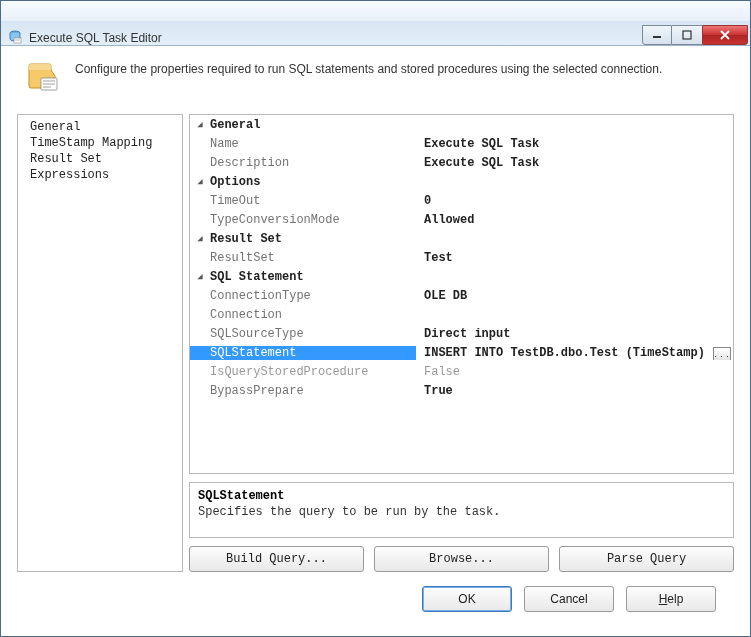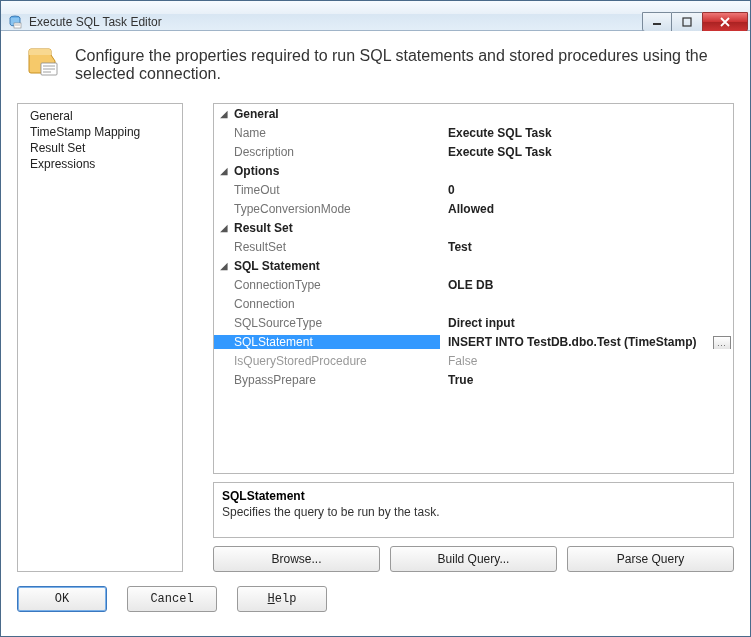--- a/index.html
+++ b/index.html
@@ -14,25 +14,25 @@
     .window {
       width: 751px;
       height: 637px;
       background: #fff;
       border: 1px solid #4a6a8a;
       display: flex;
       flex-direction: column;
       box-shadow: 0 0 6px rgba(0,0,0,0.3);
     }
     .titlebar {
-      height: 30px;
+      height: 45px;
       background: linear-gradient(to bottom, #f7fbff 0%, #e8f0f8 45%, #d8e6f3 46%, #e3eef8 100%);
       border-bottom: 1px solid #a0b4c8;
       display: flex;
-      align-items: center;
+      align-items: flex-end;
       padding: 12px 2px 0 6px;
     }
     .titlebar-icon {
       width: 16px; height: 16px;
       margin-right: 6px;
       display: flex; align-items: center; justify-content: center;
     }
     .titlebar-title {
       flex: 1;
       color: #333;
@@ -72,29 +72,30 @@
       gap: 14px;
       margin-bottom: 20px;
       padding-left: 10px;
     }
     .header-icon {
       width: 34px; height: 34px;
       flex-shrink: 0;
     }
     .header-text {
       color: #333;
-      font-size: 16px;
+      font-size: 12px;
       padding-top: 2px;
     }
 
     .main-area {
       flex: 1;
       display: flex;
-      gap: 30px;
+      gap: 6px;
       min-height: 0;
+      font-family: Liberation Mono, monospace;
     }
     .sidebar {
       width: 166px;
       border: 1px solid #b8b8b8;
       background: #fff;
       padding: 4px 2px;
     }
     .sidebar-item {
       padding: 1px 10px;
       cursor: pointer;
@@ -189,23 +190,23 @@
       background: linear-gradient(to bottom, #fdfdfd, #e8e8e8);
       border-radius: 3px;
       cursor: pointer;
       font-size: 12px;
       font-family: inherit;
       color: #222;
     }
 
     .footer {
       display: flex;
-      gap: 20px;
+      justify-content: flex-end;
+      gap: 12px;
       padding: 14px 18px 14px 0;
-      font-family: Liberation Mono, monospace;
     }
     .footer .btn { width: 90px; flex: none; }
     .footer .btn.default { border: 1px solid #3a78c0; box-shadow: 0 0 0 1px #7ab0e8 inset; }
     .btn u { text-decoration: underline; }
   </style>
 </head>
 <body>
 
 <div class="window">
 
@@ -333,22 +334,22 @@
             <div class="prop-value">True</div>
           </div>
         </div>
 
         <div class="desc-panel">
           <div class="desc-title">SQLStatement</div>
           <div class="desc-text">Specifies the query to be run by the task.</div>
         </div>
 
         <div class="action-row">
+          <button class="btn">Build Query...</button>
           <button class="btn">Browse...</button>
-          <button class="btn">Build Query...</button>
           <button class="btn">Parse Query</button>
         </div>
 
       </div>
     </div>
 
     <div class="footer">
       <button class="btn default">OK</button>
       <button class="btn">Cancel</button>
       <button class="btn"><u>H</u><span>elp</span></button>

